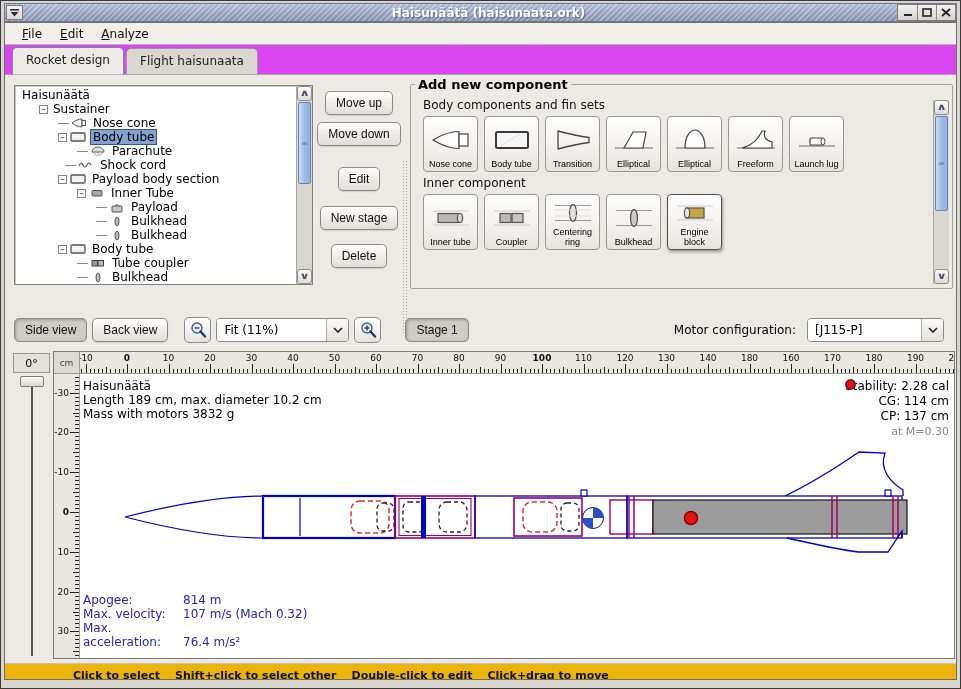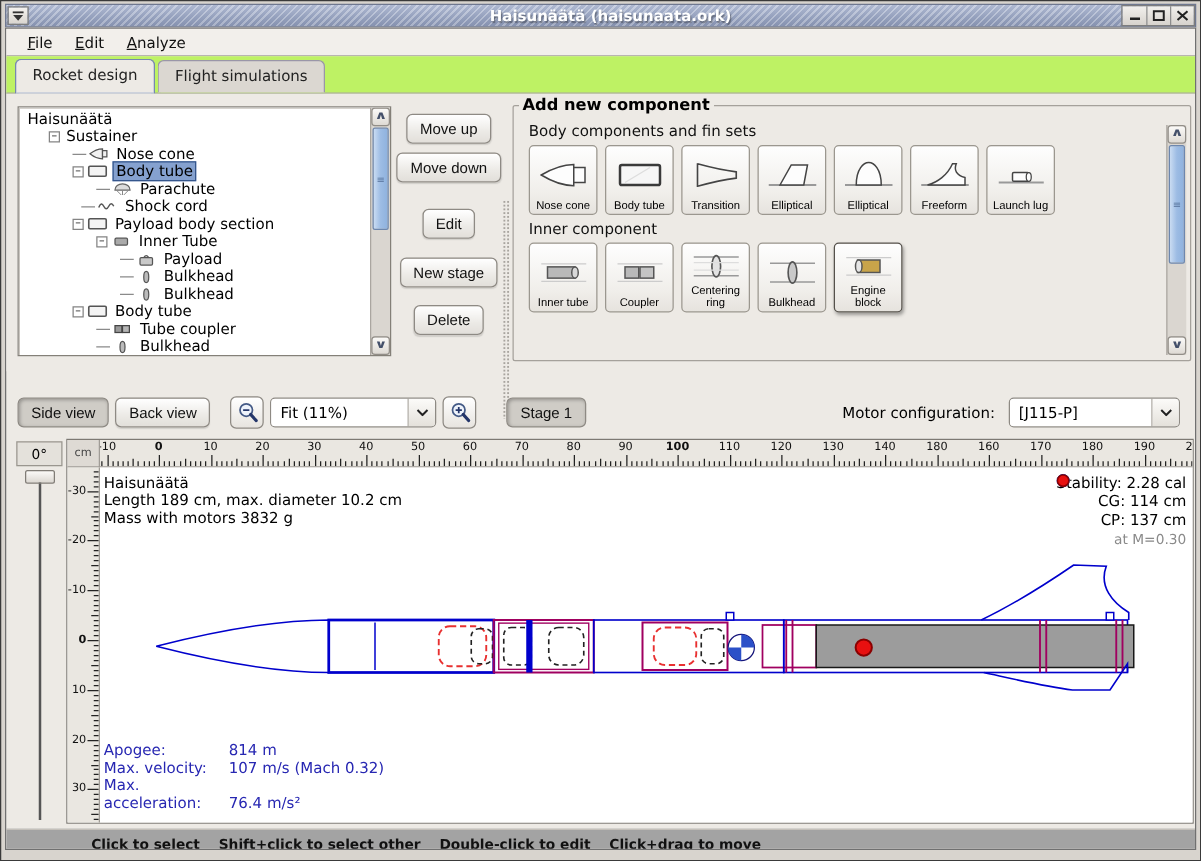--- a/index.html
+++ b/index.html
@@ -24,21 +24,21 @@
   .win-btn + .win-btn { border-left:1px solid #8d8d8d; }
 
   .client { background:#edeae5; border:1px solid #707070; height:658px; position:relative; overflow:hidden; }
 
   
   .menubar { height:22px; background:#f2efeb; border-bottom:1px solid #b9b5af;
     display:flex; align-items:center; padding-left:8px; font-size:12px; }
   .menu-item { padding:2px 9px; color:#111; }
 
   
-  .tabbar { height:30px; display:flex; align-items:flex-end; padding-left:7px; border-bottom:1px solid #a9a5a0; background:#bef264; }
+  .tabbar { height:30px; display:flex; align-items:flex-end; padding-left:7px; border-bottom:1px solid #a9a5a0; background:#d946ef; }
   .tab { height:26px; padding:5px 13px 0 13px; font-size:12px; margin-right:2px;
     border:1px solid #9a96a8; border-bottom:none; border-radius:5px 5px 0 0; background:#dbd7d1; color:#222; position:relative; }
   .tab.active { background:#edeae5; border-color:#7688b0; height:28px; top:1px; box-shadow:0 -1px 0 #aebad4 inset; }
 
   
   .upper { position:relative; height:222px; background:#edeae5; }
   .tree-panel { position:absolute; left:9px; top:10px; width:299px; height:200px;
     background:#fff; border:1px solid #848078; box-shadow:inset 1px 1px 0 #c9c5bf; overflow:hidden; }
   .tree { position:absolute; left:2px; top:2px; right:17px; bottom:2px; font-size:12px; }
   .tree-row { height:14px; display:flex; align-items:center; white-space:nowrap; }
@@ -124,21 +124,21 @@
   .canvas svg { position:absolute; left:0; top:0; }
   .fig-info { position:absolute; left:3px; top:5px; font-size:12px; line-height:14px; color:#000; }
   .fig-stab { position:absolute; right:5px; top:5px; font-size:12px; line-height:15px; color:#000; text-align:right; }
   .fig-stab .dim { color:#8a8a8a; font-size:11px; }
   .stab-ico { display:inline-block; vertical-align:-2px; margin-right:3px; }
   .fig-flight { position:absolute; left:3px; bottom:9px; font-size:12px; line-height:14px; color:#2727b2; }
   .fl-lab { display:inline-block; width:100px; }
 
   
   .statusbar { height:23px; display:flex; align-items:center; padding-left:68px; gap:15px;
-    background:#a3a3a3; border-top:1px solid #c4c0ba; font-size:11px; font-weight:600; color:#111; }
+    background:#eab308; border-top:1px solid #c4c0ba; font-size:11px; font-weight:600; color:#111; }
 </style>
 </head>
 <body>
 
 <div class="window">
   <div class="titlebar">
     <div class="win-icon">
       <svg width="9" height="8" viewBox="0 0 9 8">
           <rect x="0" y="0" width="9" height="1.6" fill="#333"></rect>
           <path d="M0.5 3 L8.5 3 L4.5 7.5 Z" fill="#333"></path>
@@ -166,21 +166,21 @@
 
   <div class="client">
     <div class="menubar">
         <span class="menu-item"><u>F</u>ile</span>
         <span class="menu-item"><u>E</u>dit</span>
         <span class="menu-item"><u>A</u>nalyze</span>
       </div>
 
     <div class="tabbar">
         <div class="tab active">Rocket design</div>
-        <div class="tab">Flight simulations</div>
+        <div class="tab">Flight haisunaata</div>
       </div>
 
     <div class="upper">
       <div class="tree-panel">
         <div class="tree">
             <div class="tree-row" style="padding-left: 3px;">
               <span class="tree-lab">Haisunäätä</span>
             </div>
             <div class="tree-row" style="padding-left: 22px;">
               <span class="tree-exp">–</span>

